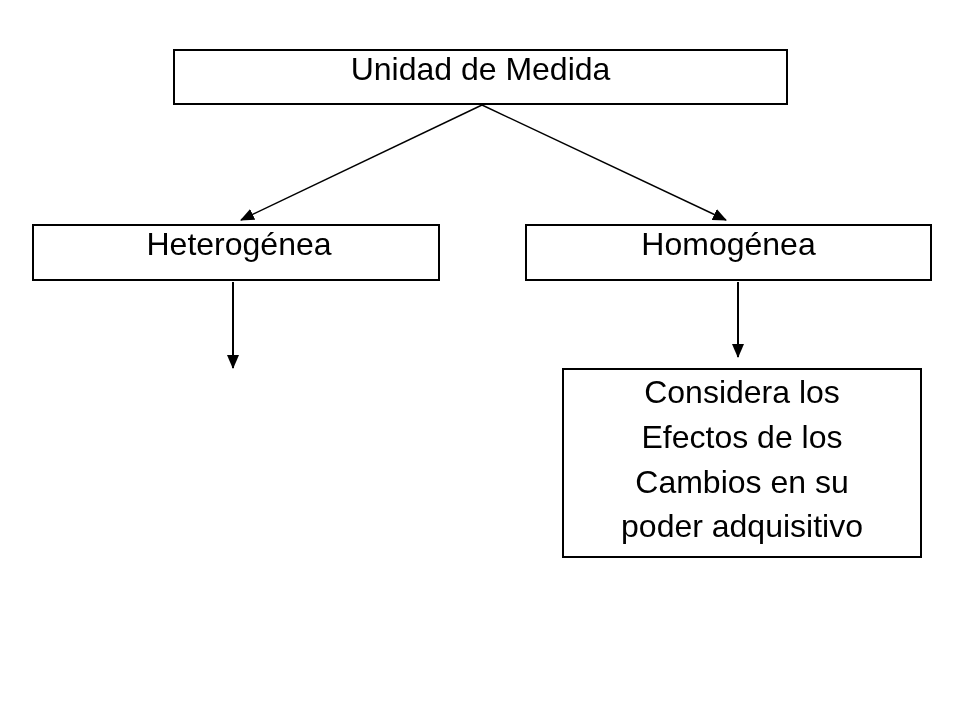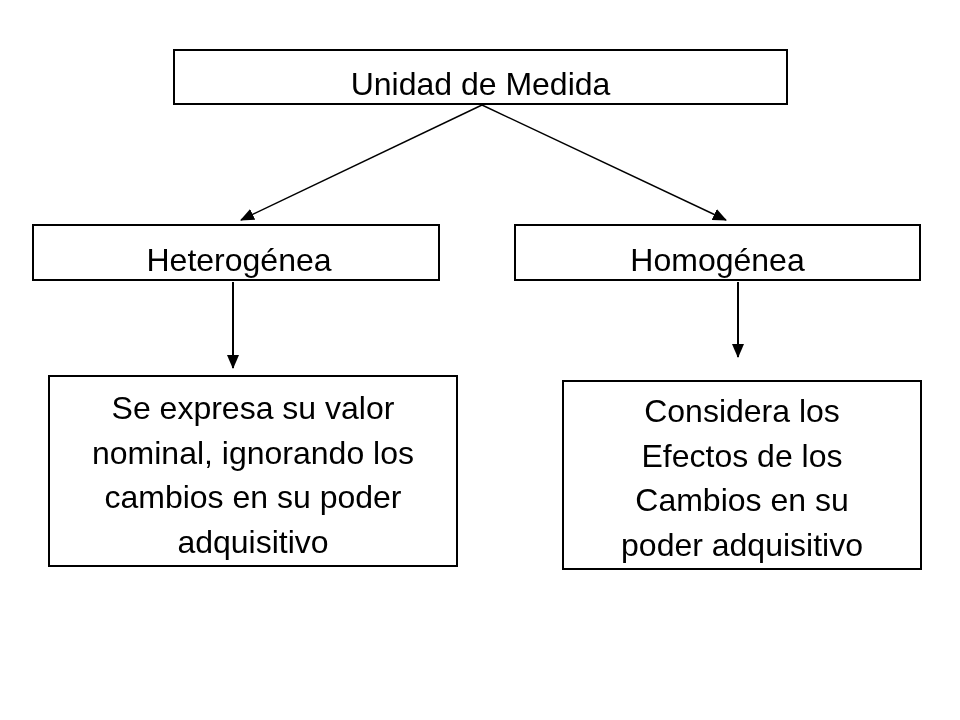--- a/index.html
+++ b/index.html
@@ -26,58 +26,58 @@
   }
   .connectors line {
     stroke: #000000;
   }
   .node {
     position: absolute;
     box-sizing: border-box;
     border: 2px solid #000000;
     background: #ffffff;
     display: flex;
-    align-items: flex-end;
+    align-items: flex-start;
     justify-content: center;
     text-align: center;
     font-size: 32px;
     line-height: 1.15;
   }
   .node.root {
     left: 173px;
     top: 49px;
     width: 615px;
     height: 56px;
   }
   .node.branch-left {
     left: 32px;
     top: 224px;
     width: 408px;
     height: 57px;
     padding-left: 6px;
   }
   .node.branch-right {
-    left: 514px;
+    left: 525px;
     top: 224px;
     width: 407px;
     height: 57px;
   }
   .node.desc {
     white-space: pre-line;
     line-height: 1.4;
   }
   .node.desc-left {
     left: 48px;
     top: 375px;
     width: 410px;
     height: 192px;
   }
   .node.desc-right {
     left: 562px;
-    top: 380px;
+    top: 368px;
     width: 360px;
     height: 190px;
   }
 </style>
 </head>
 <body>
 
 <div class="slide">
 
   <svg class="connectors" viewBox="0 0 960 720" xmlns="http://www.w3.org/2000/svg">
@@ -97,26 +97,20 @@
   </div>
 
   <div class="node branch-left">
     <span>Heterogénea</span>
   </div>
 
   <div class="node branch-right">
     <span>Homogénea</span>
   </div>
 
-  <div class="node desc desc-left">
-    <span>Se expresa su valor
-nominal, ignorando los
-cambios en su poder
-adquisitivo</span>
-  </div>
 
   <div class="node desc desc-right">
     <span>Considera los
 Efectos de los
 Cambios en su
 poder adquisitivo</span>
   </div>
 
 </div>
 

